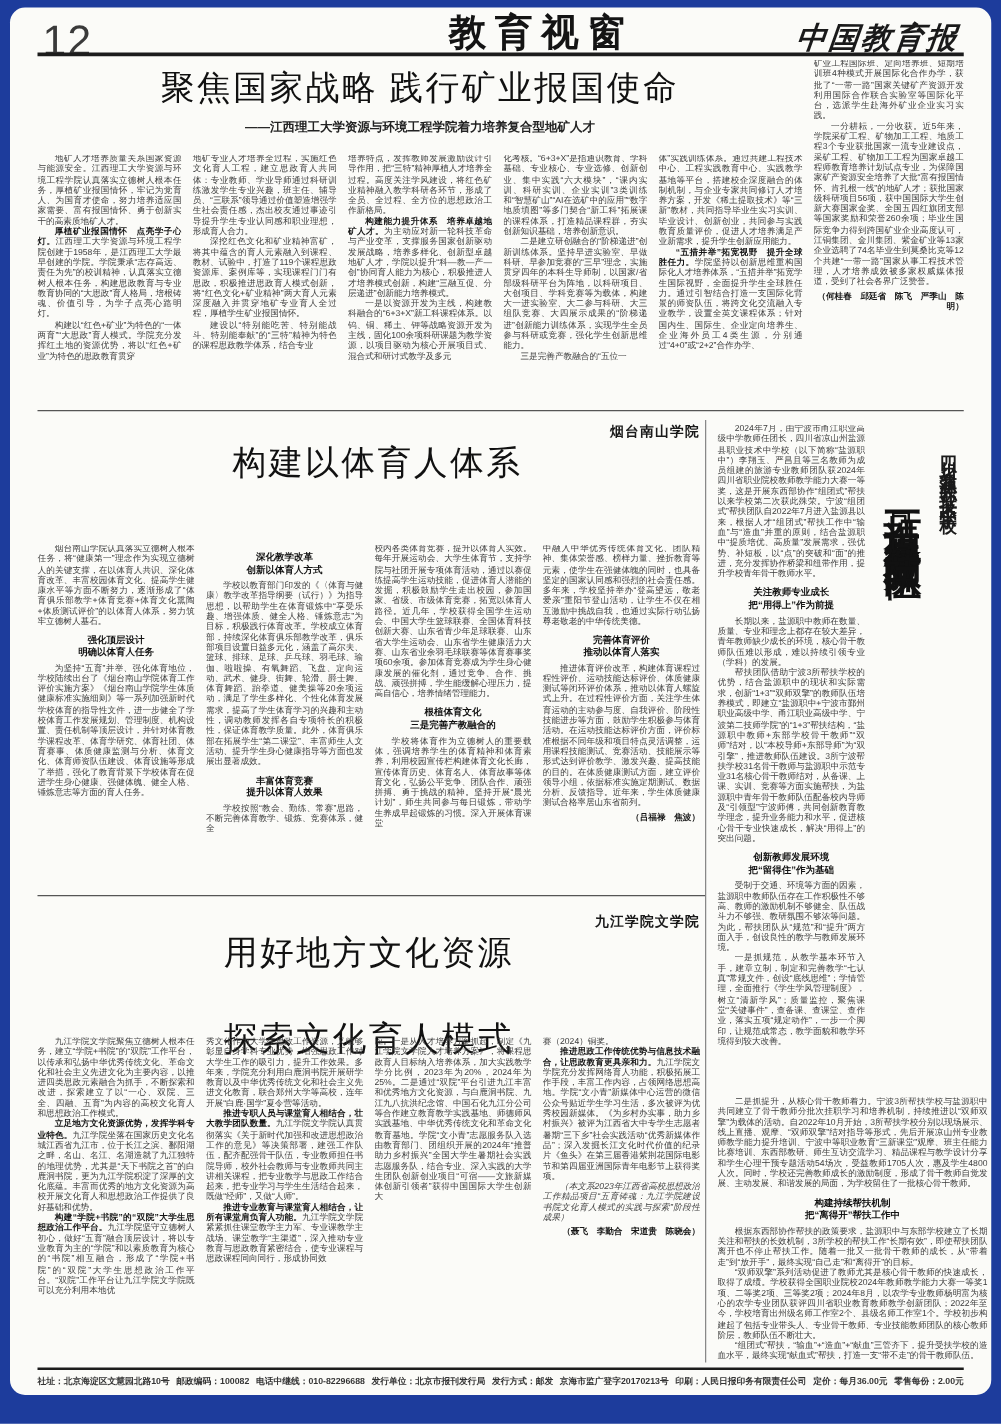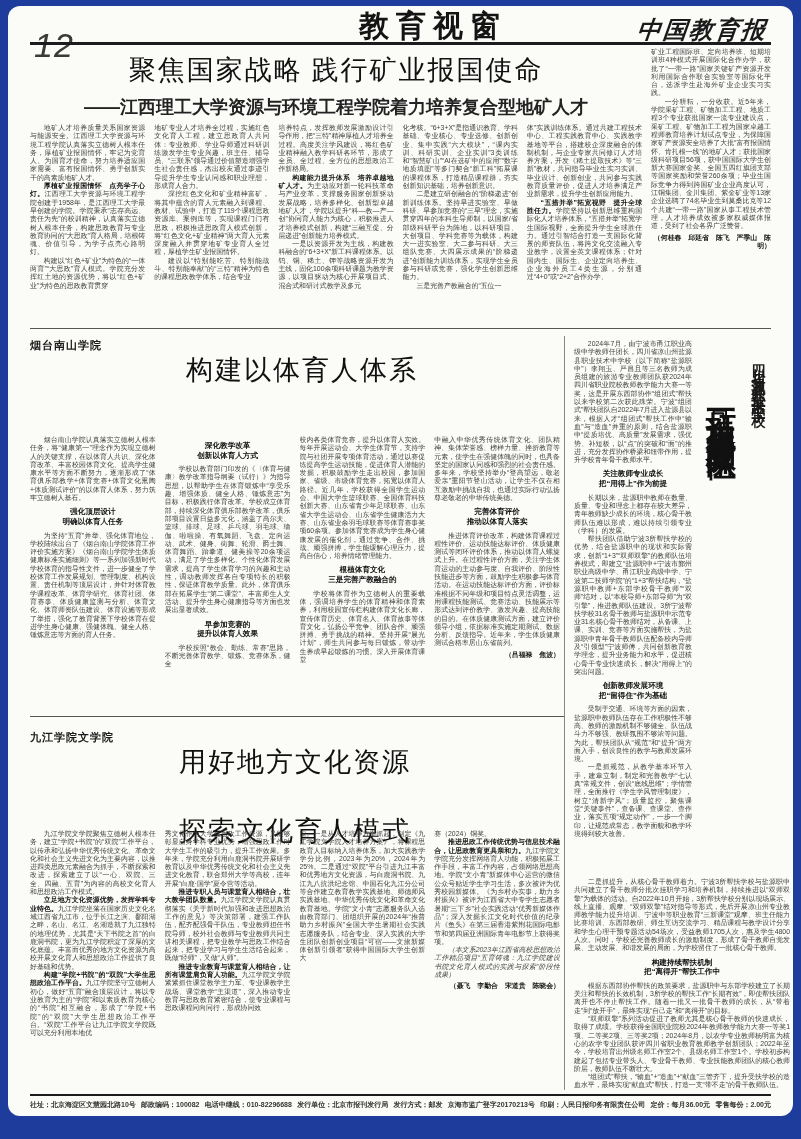--- a/index.html
+++ b/index.html
@@ -10,24 +10,24 @@
   .abs{position:absolute;}
   
   .page-num{font-size:34px;color:#3a3a3a;font-weight:400;letter-spacing:1px;}
   .date-block{font-size:7.5px;line-height:10px;font-weight:bold;color:#333;}
   .section-title{font-size:30px;font-weight:900;letter-spacing:7px;color:#141414;text-align:center;}
   .masthead{font-family:"Liberation Serif",serif;font-style:italic;font-weight:bold;font-size:24px;
             color:#1a1a1a;transform:skewX(-6deg);letter-spacing:2px;}
   .hrule{background:#1c1c1c;}
   .vrule{background:#888;}
   
-  .kicker{font-size:11px;font-weight:bold;color:#1a1a1a;text-align:left;letter-spacing:1px;}
+  .kicker{font-size:11px;font-weight:bold;color:#1a1a1a;text-align:right;letter-spacing:1px;}
   .big-title{font-family:"Liberation Serif",serif;font-size:27px;font-weight:400;color:#111;
              text-align:center;letter-spacing:2px;white-space:nowrap;}
-  .sub-title{font-size:18px;font-weight:bold;color:#222;text-align:center;}
+  .sub-title{font-size:10px;font-weight:bold;color:#222;text-align:center;}
   .v-title{writing-mode:vertical-rl;font-family:"Liberation Serif",serif;font-weight:700;
            font-size:30px;color:#111;letter-spacing:3px;}
   .v-kicker{writing-mode:vertical-rl;font-size:14px;font-weight:700;color:#1a1a1a;letter-spacing:4px;}
   
   .cols{display:flex;}
   .col{overflow:hidden;font-size:6.9px;line-height:8.3px;text-align:justify;color:#3d3d3d;}
   .colblock{overflow:hidden;font-size:6.9px;line-height:8.3px;text-align:justify;color:#3d3d3d;}
   .para{margin:0;text-indent:2em;}
   .para.cont{text-indent:0;}
   .lead{font-weight:bold;color:#161616;}
@@ -36,21 +36,21 @@
   .byline{text-align:right;font-weight:bold;color:#161616;margin-top:3px;font-size:6.9px;}
   .note{font-style:italic;color:#444;}
   
   .footer{display:flex;justify-content:space-between;font-size:7px;font-weight:bold;color:#333;}
 </style>
 </head>
 <body>
 
 <div class="page">
 
-  <div class="abs page-num" style="left:26px;top:20px;font-style:italic;">12</div>
+  <div class="abs page-num" style="left:26px;top:8px;">12</div>
   <div class="abs section-title" style="left:300px;top:0px;width:250px;">教育视窗</div>
   <div class="abs masthead" style="right:26px;top:8px;">中国教育报</div>
   <div class="abs hrule" style="left:22px;top:36px;width:741px;height:2.5px;"></div>
 
   <div class="abs" style="left:22px;top:46px;width:612px;">
     <div class="big-title">聚焦国家战略 践行矿业报国使命</div>
     <div class="sub-title" style="margin-top:7px;">——江西理工大学资源与环境工程学院着力培养复合型地矿人才</div>
   </div>
   <div class="abs cols" style="left:22px;top:118px;width:612px;height:196px;gap:9px;">
     <div class="col" style="flex:1;">
@@ -96,21 +96,21 @@
         </div>
         <p class="para">为坚持“五育”并举、强化体育地位，学校陆续出台了《烟台南山学院体育工作评价实施方案》《烟台南山学院学生体质健康标准实施细则》等一系列加强新时代学校体育的指导性文件，进一步健全了学校体育工作发展规划、管理制度、机构设置、责任机制等顶层设计，并针对体育教学课程改革、体育学研究、体育社团、体育赛事、体质健康监测与分析、体育文化、体育师资队伍建设、体育设施等形成了举措，强化了教育背景下学校体育在促进学生身心健康、强健体魄、健全人格、锤炼意志等方面的育人任务。</p>
       </div>
     <div class="col" style="flex:1;">
         <div class="subhead">
           <div>深化教学改革</div>
           <div>创新以体育人方式</div>
         </div>
         <p class="para">学校以教育部门印发的《〈体育与健康〉教学改革指导纲要（试行）》为指导思想，以帮助学生在体育锻炼中“享受乐趣、增强体质、健全人格、锤炼意志”为目标，积极践行体育改革。学校成立体育部，持续深化体育俱乐部教学改革，俱乐部项目设置日益多元化，涵盖了高尔夫、篮球、排球、足球、乒乓球、羽毛球、瑜伽、啦啦操、有氧舞蹈、飞盘、定向运动、武术、健身、街舞、轮滑、爵士舞、体育舞蹈、跆拳道、健美操等20余项运动，满足了学生多样化、个性化体育发展需求，提高了学生体育学习的兴趣和主动性，调动教师发挥各自专项特长的积极性，保证体育教学质量。此外，体育俱乐部在拓展学生“第二课堂”、丰富师生人文活动、提升学生身心健康指导等方面也发展出显著成效。</p>
         <div class="subhead">
-          <div>早参加竞赛的</div>
+          <div>丰富体育竞赛</div>
           <div>提升以体育人效果</div>
         </div>
         <p class="para">学校按照“教会、勤练、常赛”思路，不断完善体育教学、锻炼、竞赛体系，健全</p>
       </div>
     <div class="col" style="flex:1;">
         <p class="para cont">校内各类体育竞赛，提升以体育人实效。每年开展运动会、大学生体育节，支持学院与社团开展专项体育活动，通过以赛促练提高学生运动技能，促进体育人潜能的发掘，积极鼓励学生走出校园，参加国家、省级、市级体育竞赛，拓宽以体育人路径。近几年，学校获得全国学生运动会、中国大学生篮球联赛、全国体育科技创新大赛、山东省青少年足球联赛、山东省大学生运动会、山东省学生健康活力大赛、山东省业余羽毛球联赛等体育赛事奖项60余项。参加体育竞赛成为学生身心健康发展的催化剂，通过竞争、合作、挑战、顽强拼搏，学生能缓解心理压力，提高自信心，培养情绪管理能力。</p>
         <div class="subhead">
           <div>根植体育文化</div>
           <div>三是完善产教融合的</div>
         </div>

